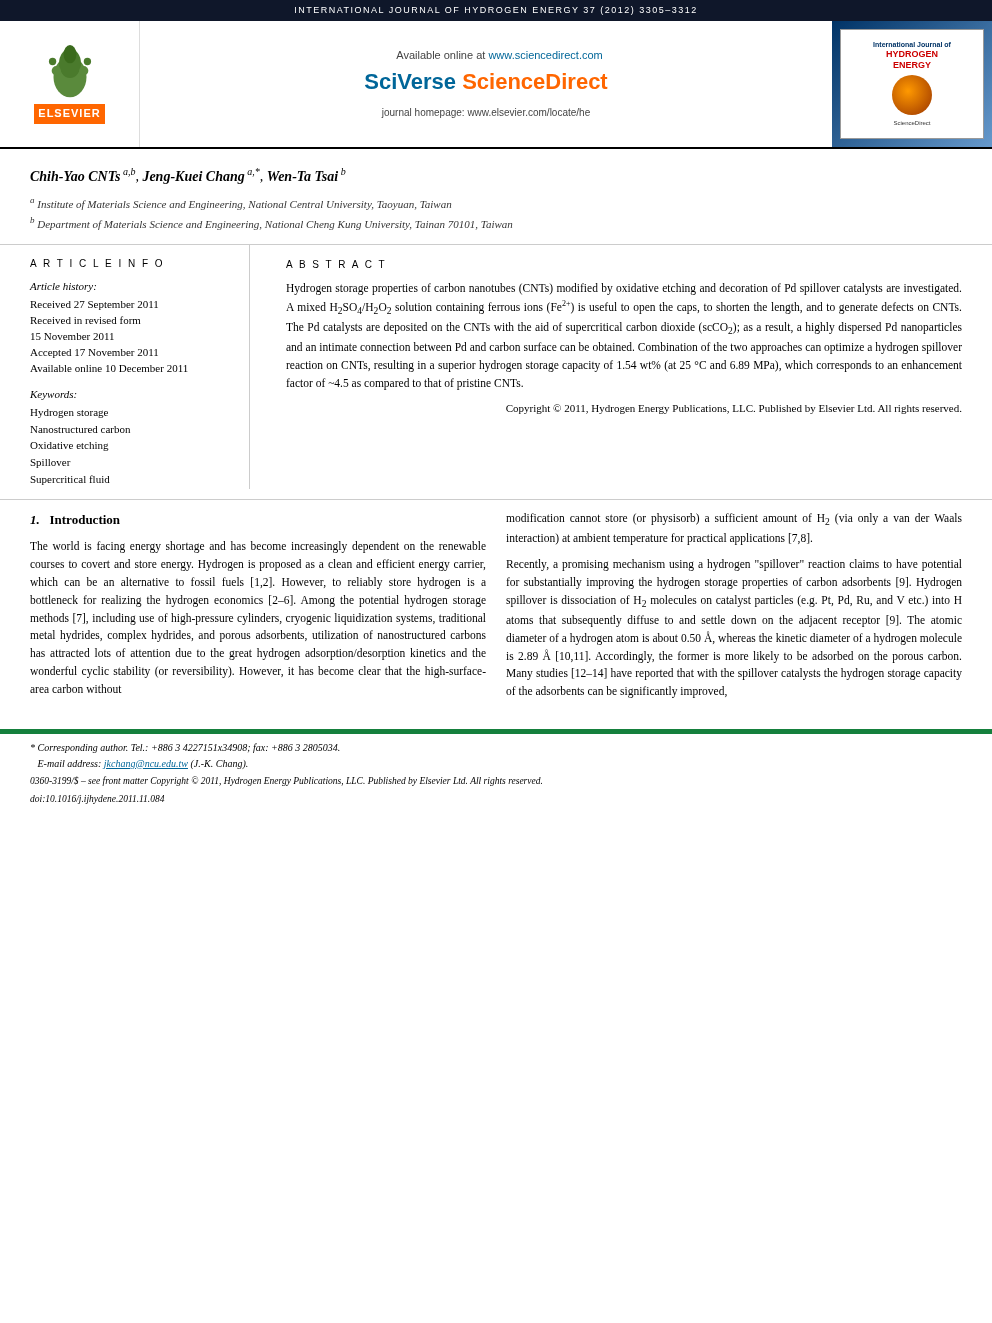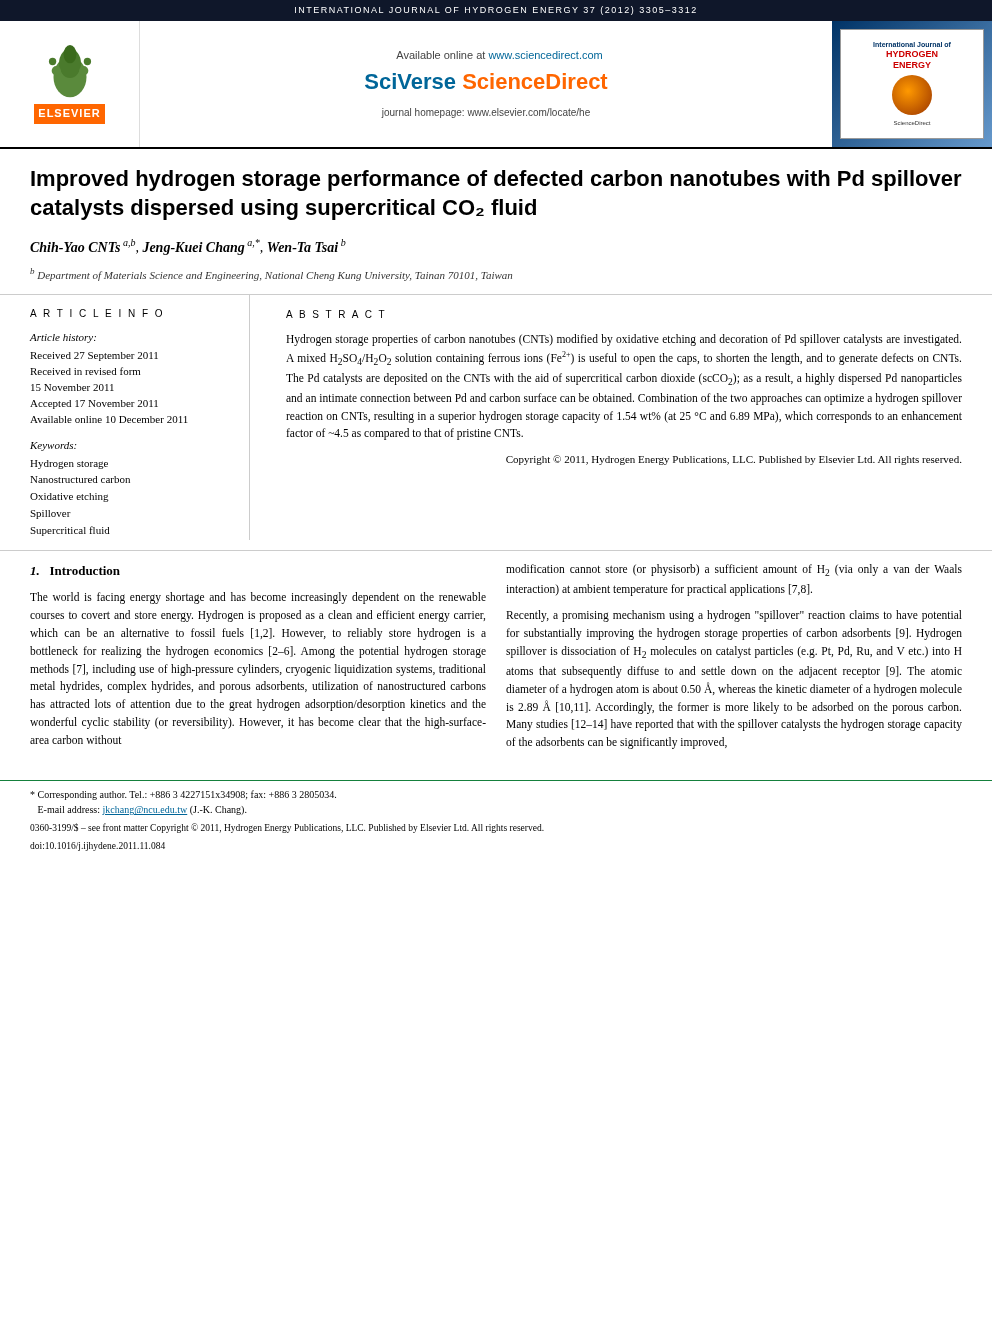--- a/index.html
+++ b/index.html
@@ -231,21 +231,22 @@
     }
     .body-paragraph {
       margin-bottom: 8px;
       font-size: 11.5px;
       line-height: 1.55;
       text-align: justify;
     }
     .footnote-section {
       padding: 6px 34px 4px 30px;
       font-size: 10px;
-      border-top: 1px solid #15803d;
+      border-top: 5px solid #15803d;
+      font-style: italic;
     }
     .footnote-line { margin: 1px 0; font-size: 10px; }
     .footnote-line a { color: #006699; }
     .doi-line { font-size: 9.5px; margin-top: 4px; }
   </style>
 </head>
 <body>
 
 <div class="top-bar">
   <span>International Journal of Hydrogen Energy 37 (2012) 3305–3312</span>
@@ -290,27 +291,27 @@
         <span class="hydrogen">HYDROGEN</span><br>
         <span class="energy">ENERGY</span>
       </div>
       <div class="cover-circle"></div>
       <div class="cover-bottom-text">ScienceDirect</div>
     </div>
   </div>
 </div>
 
 <div class="article-title-section">
-  <div class="article-main-title">Improved hydrogen storage performance of defected carbon nanotubes with Pd spillover catalysts dispersed using supercritical CO₂ fluid</div>
   <div class="authors">
     <span class="author-name">Chih-Yao CNTs</span><span class="author-sup"> a,b</span>,
     <span class="author-name">Jeng-Kuei Chang</span><span class="author-sup"> a,*</span>,
     <span class="author-name">Wen-Ta Tsai</span><span class="author-sup"> b</span>
   </div>
   <div class="affiliations">
+    <div><span class="affil-sup">a</span> <em>Institute of Materials Science and Engineering, National Central University, Taoyuan, Taiwan</em></div>
     <div><span class="affil-sup">b</span> <em>Department of Materials Science and Engineering, National Cheng Kung University, Tainan 70101, Taiwan</em></div>
   </div>
 </div>
 
 <div class="two-col-section">
 
   <div class="article-info-col">
     <h3>A R T I C L E   I N F O</h3>
     <div class="info-group">
       <div class="info-label">Article history:</div>

